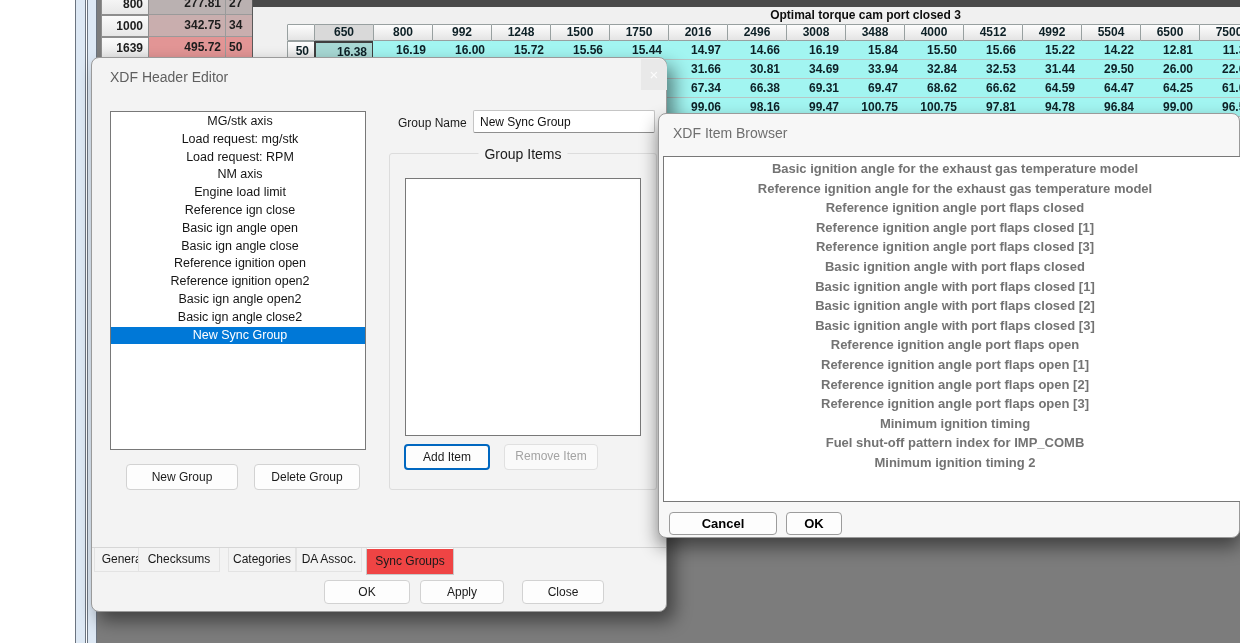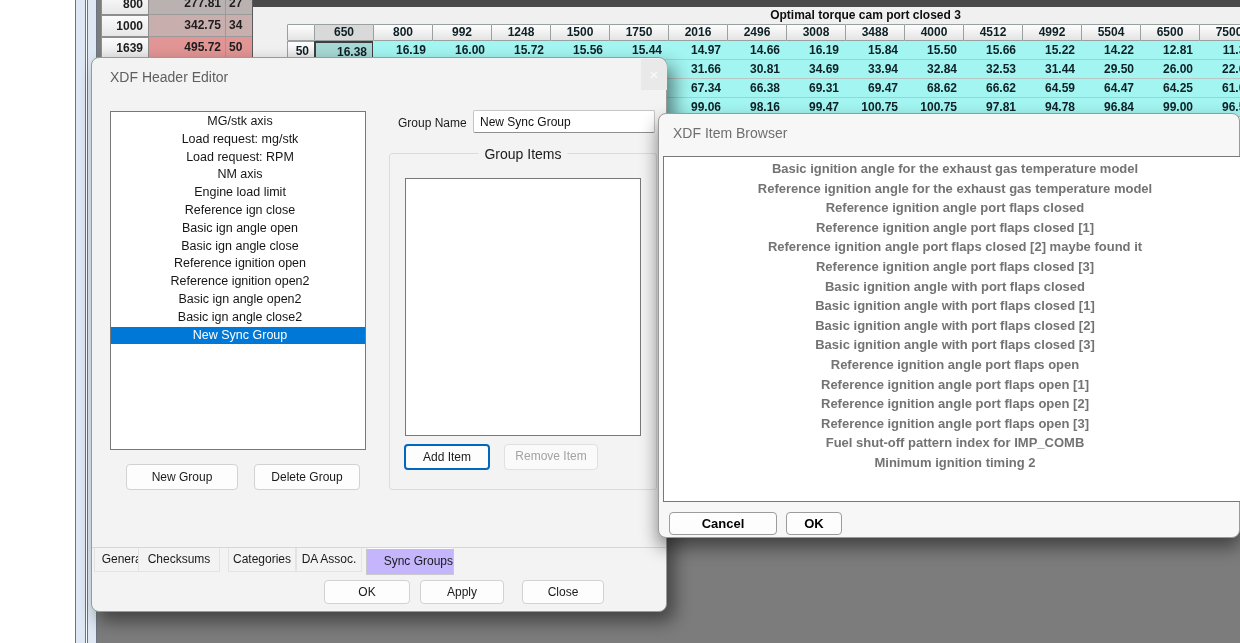--- a/index.html
+++ b/index.html
@@ -59,21 +59,21 @@
   .groupbox{position:absolute;border:1px solid #dcdcdc;border-radius:3px;}
   .groupbox-label{position:absolute;top:-8px;left:50%;transform:translateX(-50%);
                   background:#f3f3f3;padding:0 6px;font-size:14px;color:#1b1b1b;white-space:nowrap;}
   .field-label{position:absolute;font-size:12px;color:#1b1b1b;white-space:nowrap;}
   .text-input{position:absolute;background:#fff;border:1px solid #c5c5c5;border-bottom:1px solid #8f8f8f;
               border-radius:2px;font-family:"Liberation Sans",sans-serif;font-size:12px;color:#111;
               padding:0 6px;box-sizing:border-box;outline:none;}
   .tabstrip{position:absolute;left:0;right:0;border-top:1px solid #d6d6d6;height:0;}
   .tab{position:absolute;top:0;height:24px;line-height:23px;text-align:center;font-size:12px;color:#1a1a1a;
        background:#f3f3f3;border:1px solid #e3e3e3;border-top:none;box-sizing:border-box;white-space:nowrap;}
-  .tab.active{background:#c4b5fd;border:1px solid #c9c9c9;border-top:1px solid #fdfdfd;height:27px;line-height:25px;text-align:right;}
+  .tab.active{background:#ef4444;border:1px solid #c9c9c9;border-top:1px solid #fdfdfd;height:27px;line-height:25px;}
   .bold-btn{position:absolute;background:#fdfdfd;border:1px solid #9c9c9c;border-radius:4px;
             font-weight:bold;font-size:13px;color:#000;text-align:center;line-height:21px;box-sizing:border-box;}
 </style>
 </head>
 <body>
 
 <div id="screen">
 
   <div class="abs mdi-bg"></div>
   <div class="abs vstrip" style="left:75px;width:11px;"></div>
@@ -248,30 +248,30 @@
     <div class="win-btn" style="left:430px;top:522px;width:82px;height:24px;">Close</div>
   </div>
 
   <div class="abs dialog" id="item-browser" style="left:658px;top:113px;width:582px;height:425px;background:#f7f7f7;box-shadow:0 9px 18px rgba(0,0,0,.48);">
     <div class="dlg-title" style="left:14px;top:11px;color:#6f6f6f;">XDF Item Browser</div>
     <div class="listbox" id="ib-list" style="left:4px;top:42px;width:577px;height:342px;padding-top:2px;">
         <div class="lb-item ib-item">Basic ignition angle for the exhaust gas temperature model</div>
         <div class="lb-item ib-item">Reference ignition angle for the exhaust gas temperature model</div>
         <div class="lb-item ib-item">Reference ignition angle port flaps closed</div>
         <div class="lb-item ib-item">Reference ignition angle port flaps closed [1]</div>
-        <div class="lb-item ib-item">Reference ignition angle port flaps closed [2] maybe found it</div>
         <div class="lb-item ib-item">Reference ignition angle port flaps closed [3]</div>
         <div class="lb-item ib-item">Basic ignition angle with port flaps closed</div>
         <div class="lb-item ib-item">Basic ignition angle with port flaps closed [1]</div>
         <div class="lb-item ib-item">Basic ignition angle with port flaps closed [2]</div>
         <div class="lb-item ib-item">Basic ignition angle with port flaps closed [3]</div>
         <div class="lb-item ib-item">Reference ignition angle port flaps open</div>
         <div class="lb-item ib-item">Reference ignition angle port flaps open [1]</div>
         <div class="lb-item ib-item">Reference ignition angle port flaps open [2]</div>
         <div class="lb-item ib-item">Reference ignition angle port flaps open [3]</div>
+        <div class="lb-item ib-item">Minimum ignition timing</div>
         <div class="lb-item ib-item">Fuel shut-off pattern index for IMP_COMB</div>
         <div class="lb-item ib-item">Minimum ignition timing 2</div>
       </div>
     <div class="bold-btn" style="left:10px;top:398px;width:108px;height:23px;">Cancel</div>
     <div class="bold-btn" style="left:127px;top:398px;width:56px;height:23px;">OK</div>
   </div>
 
 </div>
 
 </body></html>

